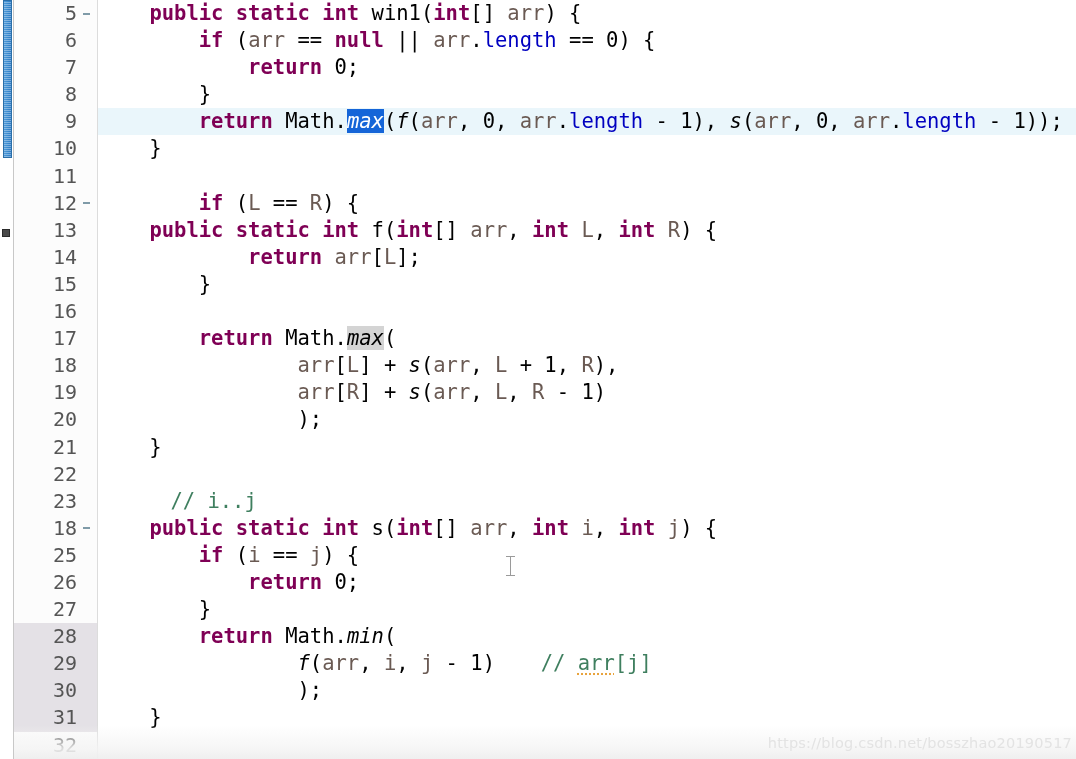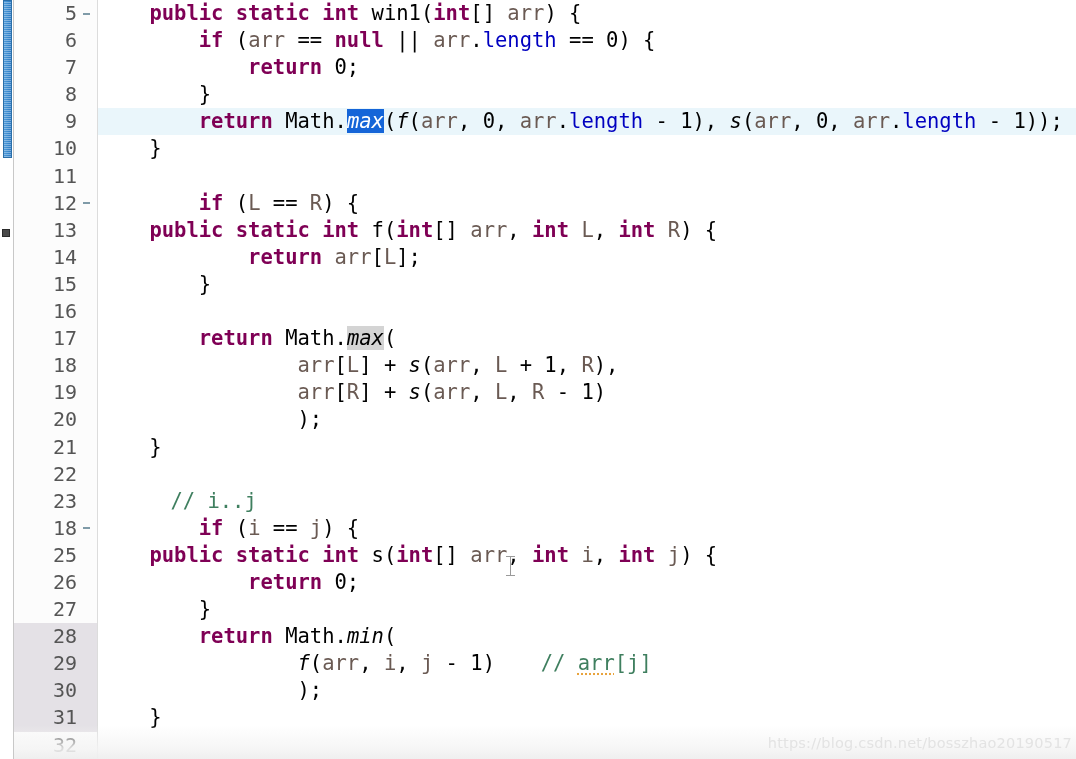--- a/index.html
+++ b/index.html
@@ -248,23 +248,23 @@
     <div class="cline">                <span class="par">arr</span>[<span class="par">R</span>] + <span class="mth">s</span>(<span class="par">arr</span>, <span class="par">L</span>, <span class="par">R</span> - 1)</div>
 
     <div class="cline">                );</div>
 
     <div class="cline">    }</div>
 
     <div class="cline"> </div>
 
     <div class="cline">    <span class="cmt">// i..j</span></div>
 
+    <div class="cline">    <span class="kw">public</span> <span class="kw">static</span> <span class="kw">int</span> <span class="plain">s</span>(<span class="kw">int</span>[] <span class="par">arr</span>, <span class="kw">int</span> <span class="par">i</span>, <span class="kw">int</span> <span class="par">j</span>) {</div>
+
     <div class="cline">        <span class="kw">if</span> (<span class="par">i</span> == <span class="par">j</span>) {</div>
-
-    <div class="cline">    <span class="kw">public</span> <span class="kw">static</span> <span class="kw">int</span> <span class="plain">s</span>(<span class="kw">int</span>[] <span class="par">arr</span>, <span class="kw">int</span> <span class="par">i</span>, <span class="kw">int</span> <span class="par">j</span>) {</div>
 
     <div class="cline">            <span class="kw">return</span> 0;</div>
 
     <div class="cline">        }</div>
 
     <div class="cline">        <span class="kw">return</span> <span class="plain">Math</span>.<span class="mth">min</span>(</div>
 
 
     <div class="cline">                <span class="mth">f</span>(<span class="par">arr</span>, <span class="par">i</span>, <span class="par">j</span> - 1)  <span class="cmt">// <span class="spell">arr</span>[<span>j</span>]</span></div>
 

